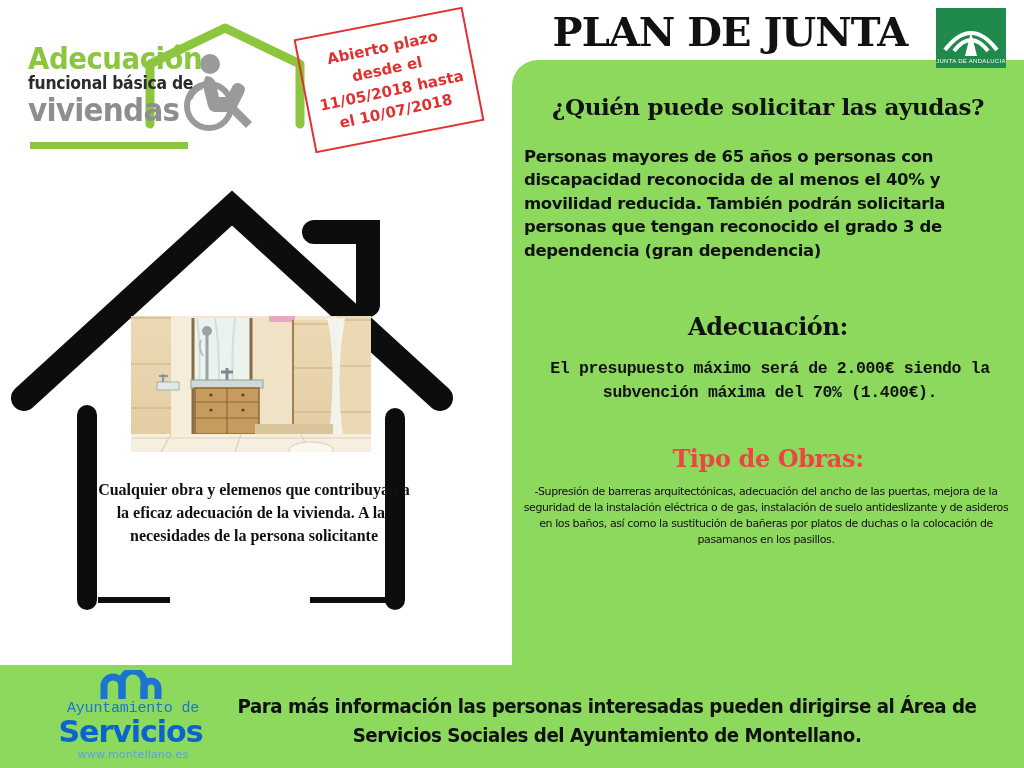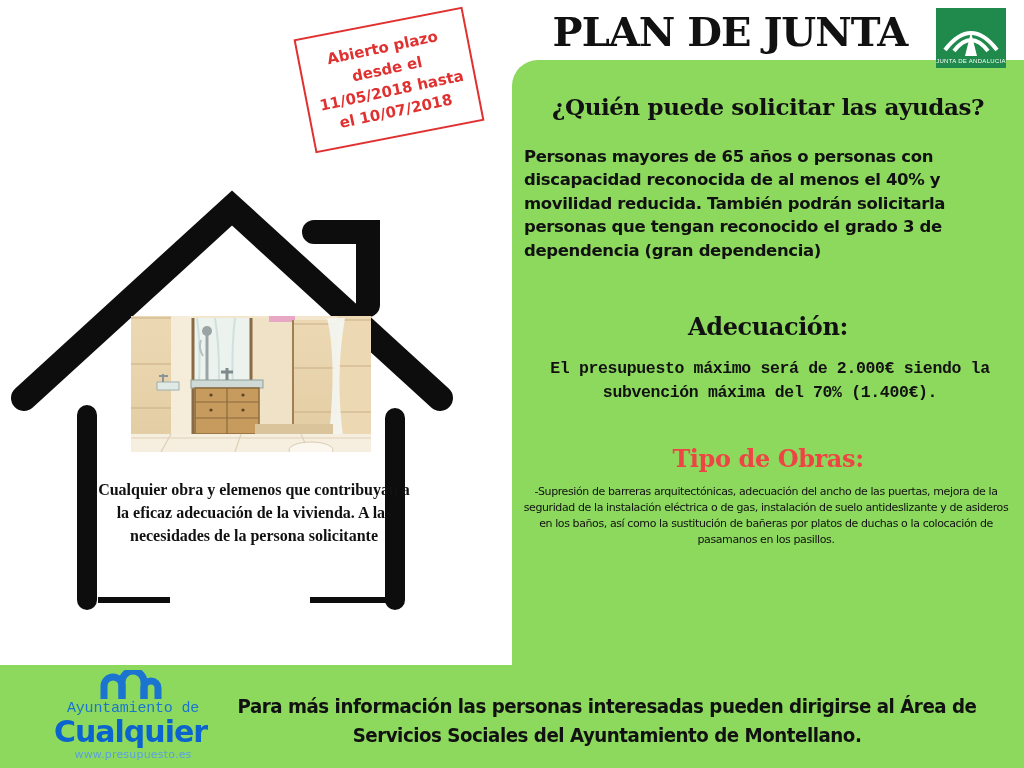--- a/index.html
+++ b/index.html
@@ -148,20 +148,40 @@
   }
 </style>
 </head>
 <body>
 
 <div id="poster">
 
   <div class="main-green"></div>
   <div class="footer-green"></div>
 
+  <div class="logo-wrap">
+    <div class="logo-house">
+      <svg width="178" height="112" viewBox="0 0 178 112">
+        <path d="M14 104 L14 44 L89 8 L164 44 L164 104" fill="none" stroke="#8cc63f" stroke-width="9" stroke-linecap="round" stroke-linejoin="round"></path>
+        <g fill="#9a9a9a">
+          <circle cx="74" cy="44" r="10"></circle>
+          <path d="M70 56 q-4 6 -2 14 l4 16 q2 6 8 6 l14 0 q5 0 7 -5 l7 -14 q3 -6 -3 -9 q-6 -3 -9 3 l-5 10 l-8 0 l-3 -13 q-2 -8 -10 -8 z"></path>
+          <path d="M63 63 q-10 4 -13 14 l6 3 q3 -8 11 -11 z"></path>
+          <circle cx="73" cy="86" r="22" fill="none" stroke="#9a9a9a" stroke-width="6"></circle>
+          <path d="M100 86 l16 16 l-6 6 l-16 -16 z"></path>
+        </g>
+      </svg>
+    </div>
+    <div class="logo-text">
+      <div class="logo-l1">Adecuación</div>
+      <div class="logo-l2">funcional básica de</div>
+      <div class="logo-l3">viviendas</div>
+    </div>
+    <div class="logo-bar"></div>
+  </div>
 
   <div class="stamp">
     <div class="stamp-inner">
       <div>Abierto plazo</div>
       <div>desde el</div>
       <div>11/05/2018 hasta</div>
       <div>el 10/07/2018</div>
     </div>
   </div>
 
@@ -261,19 +281,19 @@
 
   <div class="mont-logo">
     <div class="mont-arch">
       <svg width="62" height="30" viewBox="0 0 62 30">
         <path d="M4 29 L4 16 a9 9 0 0 1 18 0 L22 29" fill="none" stroke="#1b75d0" stroke-width="7"></path>
         <path d="M22 29 L22 12 a11 11 0 0 1 22 0 L44 29" fill="none" stroke="#1b75d0" stroke-width="7"></path>
         <path d="M44 29 L44 18 a7 7 0 0 1 14 0 L58 29" fill="none" stroke="#1b75d0" stroke-width="7"></path>
       </svg>
     </div>
     <div class="mont-l1">Ayuntamiento de</div>
-    <div class="mont-l2">Cualquier</div>
-    <div class="mont-l3">www.presupuesto.es</div>
+    <div class="mont-l2">Servicios</div>
+    <div class="mont-l3">www.montellano.es</div>
   </div>
 
   <div class="footer-text">Para más información las personas interesadas pueden dirigirse al Área de Servicios Sociales del Ayuntamiento  de Montellano.</div>
 
 </div>
 
 </body></html>

